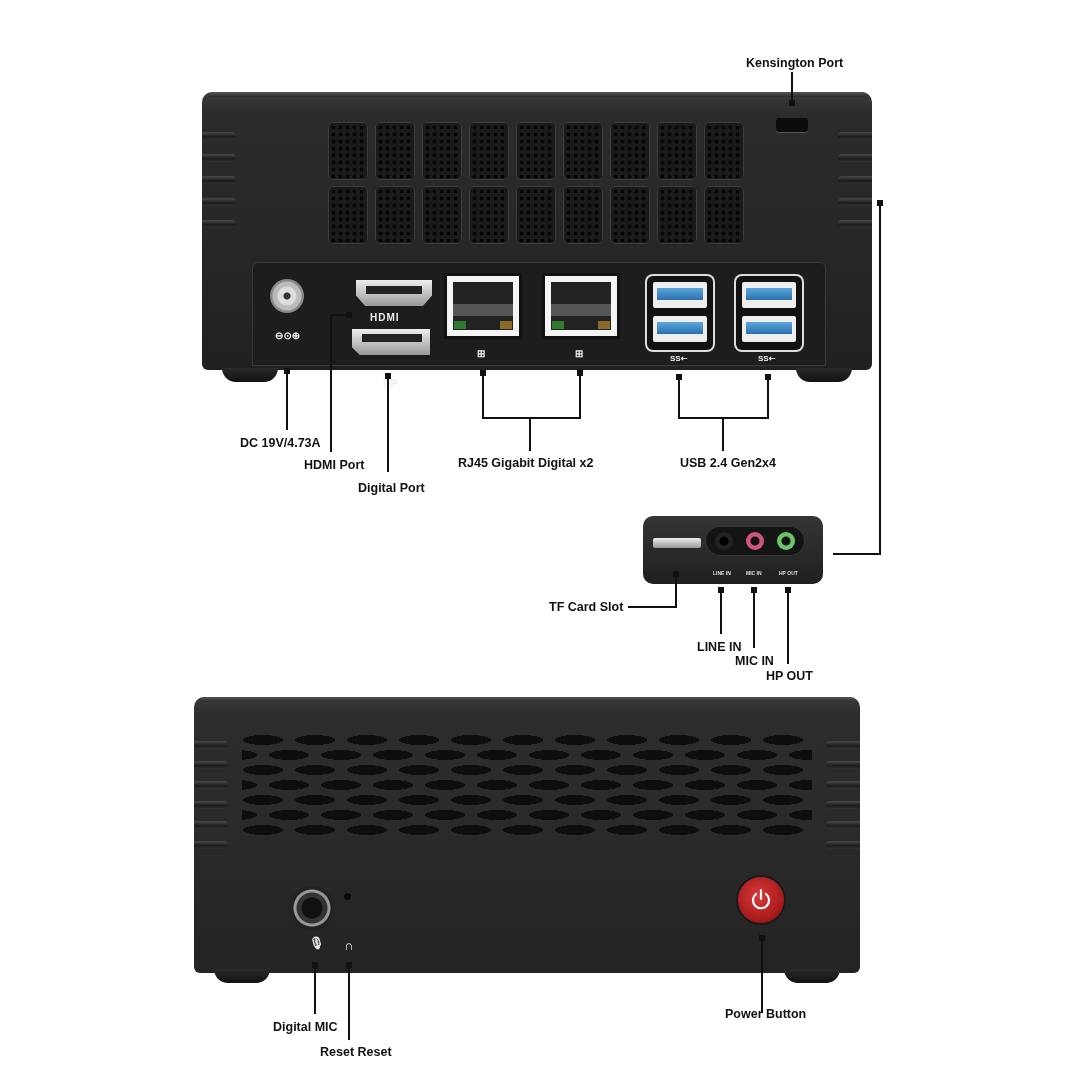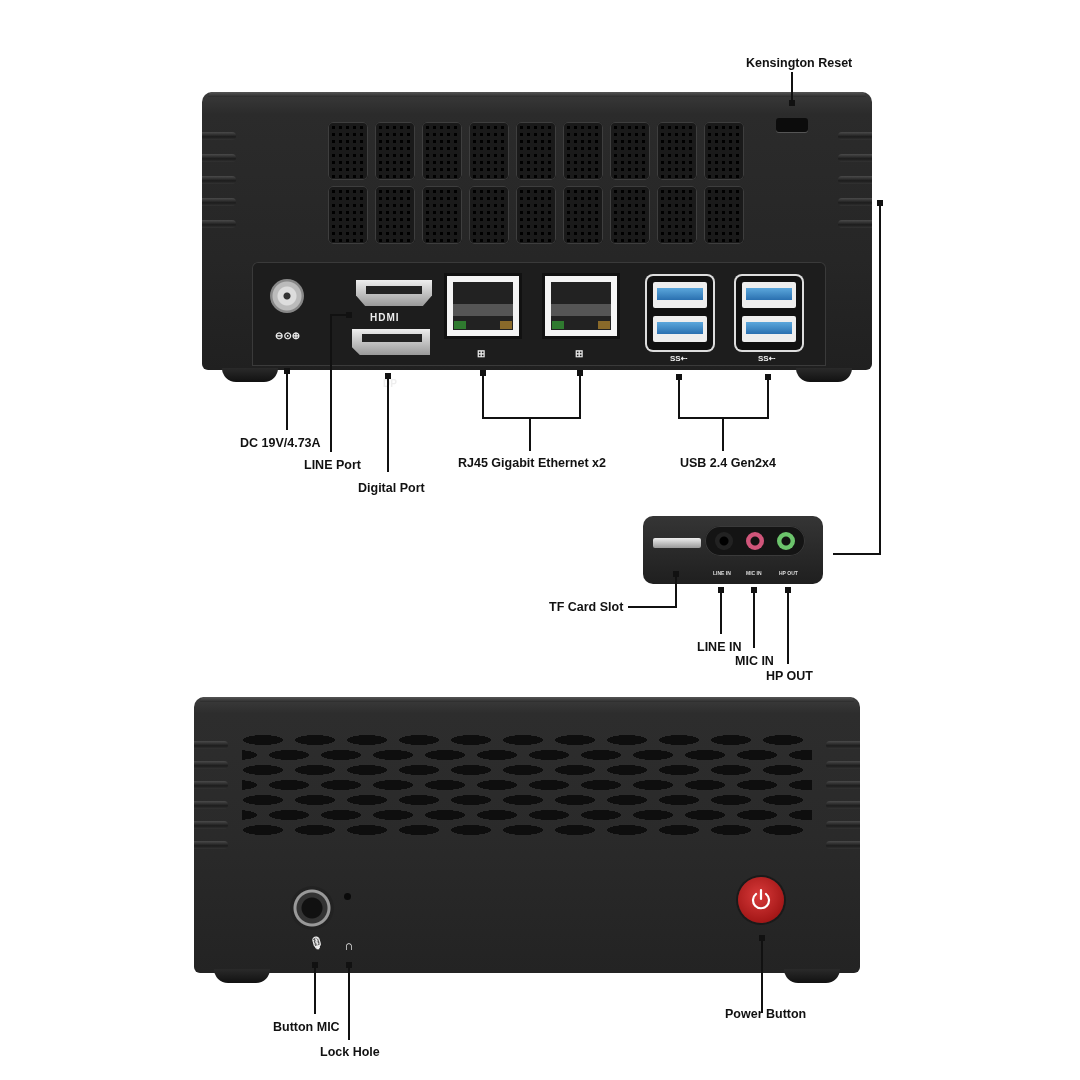--- a/index.html
+++ b/index.html
@@ -120,44 +120,44 @@
   <div class="p" style="top:6px"></div>
   <div class="p" style="top:40px"></div>
 </div>
 <div class="usb" style="left:736px;top:276px">
   <div class="p" style="top:6px"></div>
   <div class="p" style="top:40px"></div>
 </div>
 <span class="portlbl" style="left:670px;top:354px;font-size:8px">SS⇠</span>
 <span class="portlbl" style="left:758px;top:354px;font-size:8px">SS⇠</span>
 
-<span class="label" style="left:746px;top:56px">Kensington Reset</span>
+<span class="label" style="left:746px;top:56px">Kensington Port</span>
 <div class="ln" style="left:791px;top:72px;width:2px;height:28px"></div>
 <div class="dot" style="left:789px;top:100px"></div>
 
 <div class="dot" style="left:284px;top:368px"></div>
 <div class="ln" style="left:286px;top:372px;width:2px;height:58px"></div>
 <span class="label" style="left:240px;top:436px">DC 19V/4.73A</span>
 
 <div class="dot" style="left:346px;top:312px"></div>
 <div class="ln" style="left:330px;top:314px;width:18px;height:2px"></div>
 <div class="ln" style="left:330px;top:314px;width:2px;height:138px"></div>
-<span class="label" style="left:304px;top:458px">LINE Port</span>
+<span class="label" style="left:304px;top:458px">HDMI Port</span>
 
 <div class="dot" style="left:385px;top:373px"></div>
 <div class="ln" style="left:387px;top:376px;width:2px;height:96px"></div>
 <span class="label" style="left:358px;top:481px">Digital Port</span>
 
 <div class="dot" style="left:480px;top:370px"></div>
 <div class="dot" style="left:577px;top:370px"></div>
 <div class="ln" style="left:482px;top:374px;width:2px;height:44px"></div>
 <div class="ln" style="left:579px;top:374px;width:2px;height:44px"></div>
 <div class="ln" style="left:482px;top:417px;width:99px;height:2px"></div>
 <div class="ln" style="left:529px;top:417px;width:2px;height:34px"></div>
-<span class="label" style="left:458px;top:456px">RJ45  Gigabit Ethernet x2</span>
+<span class="label" style="left:458px;top:456px">RJ45  Gigabit Digital x2</span>
 
 <div class="dot" style="left:676px;top:374px"></div>
 <div class="dot" style="left:765px;top:374px"></div>
 <div class="ln" style="left:678px;top:378px;width:2px;height:40px"></div>
 <div class="ln" style="left:767px;top:378px;width:2px;height:40px"></div>
 <div class="ln" style="left:678px;top:417px;width:91px;height:2px"></div>
 <div class="ln" style="left:722px;top:417px;width:2px;height:34px"></div>
 <span class="label" style="left:680px;top:456px">USB 2.4 Gen2x4</span>
 
 <div class="dot" style="left:877px;top:200px"></div>
@@ -218,21 +218,21 @@
 <span class="portlbl" style="left:344px;top:938px;font-size:13px">∩</span>
 <div class="abs pwr">
   <svg width="24" height="24" viewBox="0 0 24 24">
     <path d="M7 6 A8 8 0 1 0 17 6" fill="none" stroke="#fff" stroke-width="2.2" stroke-linecap="round"></path>
     <line x1="12" y1="2" x2="12" y2="11" stroke="#fff" stroke-width="2.2" stroke-linecap="round"></line>
   </svg>
 </div>
 
 <div class="dot" style="left:312px;top:962px"></div>
 <div class="ln" style="left:314px;top:966px;width:2px;height:48px"></div>
-<span class="label" style="left:273px;top:1020px">Button MIC</span>
+<span class="label" style="left:273px;top:1020px">Digital MIC</span>
 
 <div class="dot" style="left:346px;top:962px"></div>
 <div class="ln" style="left:348px;top:966px;width:2px;height:74px"></div>
-<span class="label" style="left:320px;top:1045px">Lock Hole</span>
+<span class="label" style="left:320px;top:1045px">Reset Reset</span>
 
 <div class="dot" style="left:759px;top:935px"></div>
 <div class="ln" style="left:761px;top:939px;width:2px;height:74px"></div>
 <span class="label" style="left:725px;top:1007px">Power Button</span>
 
 </body></html>

